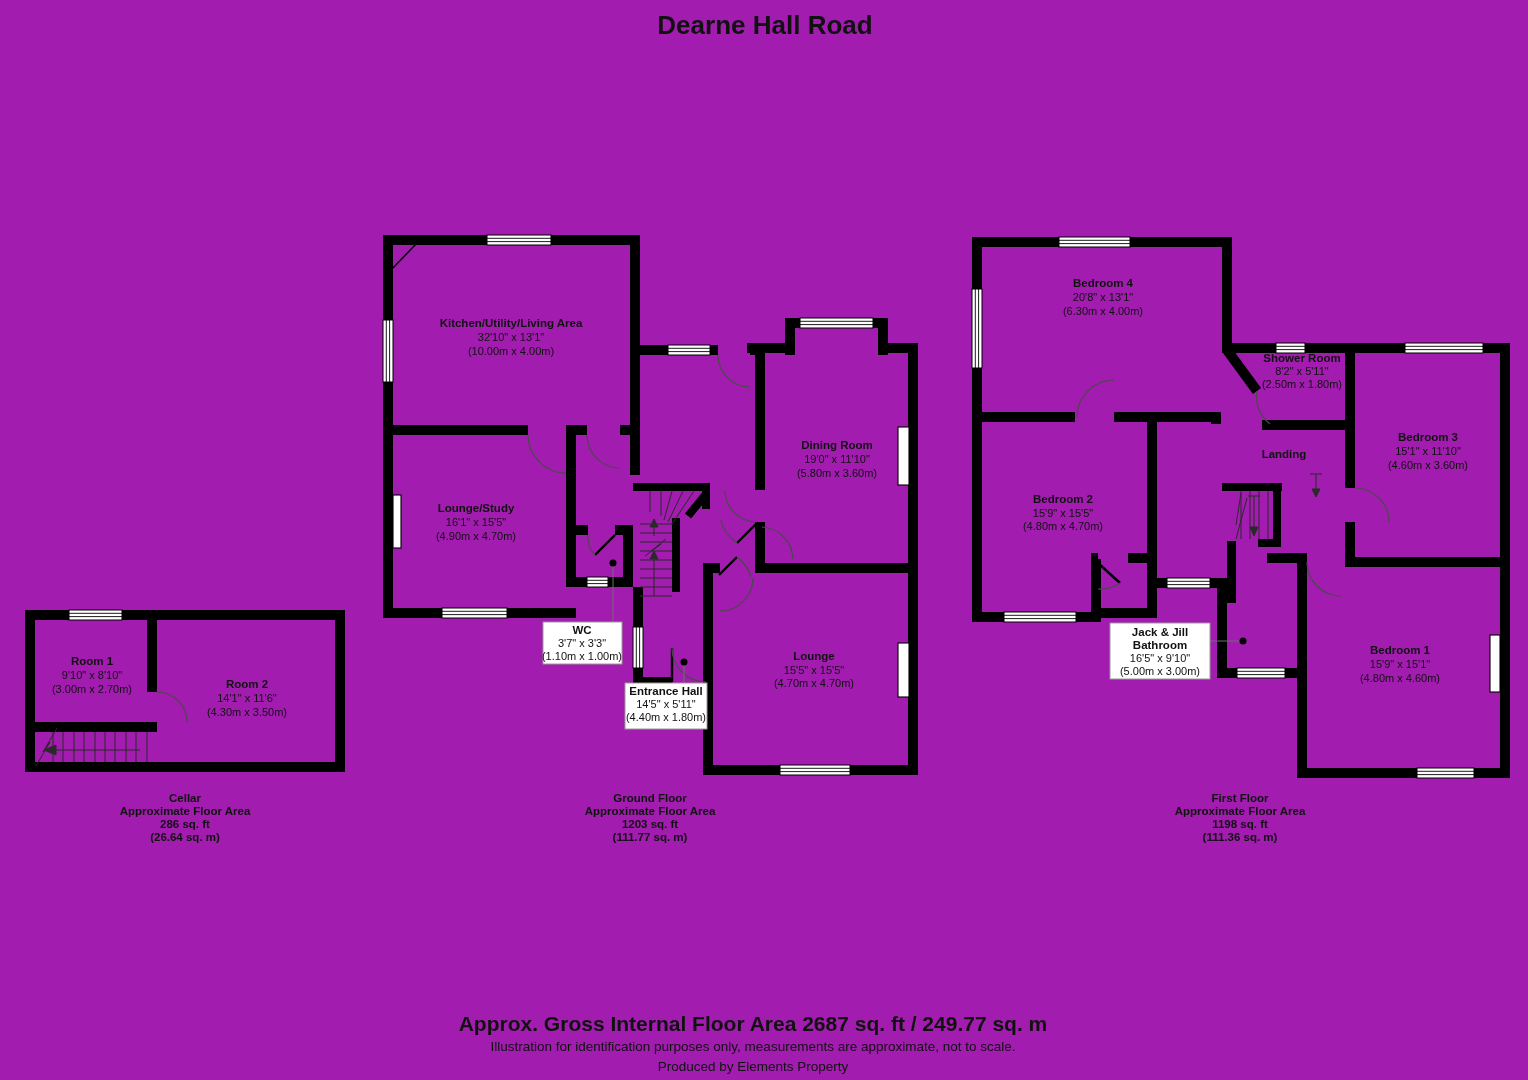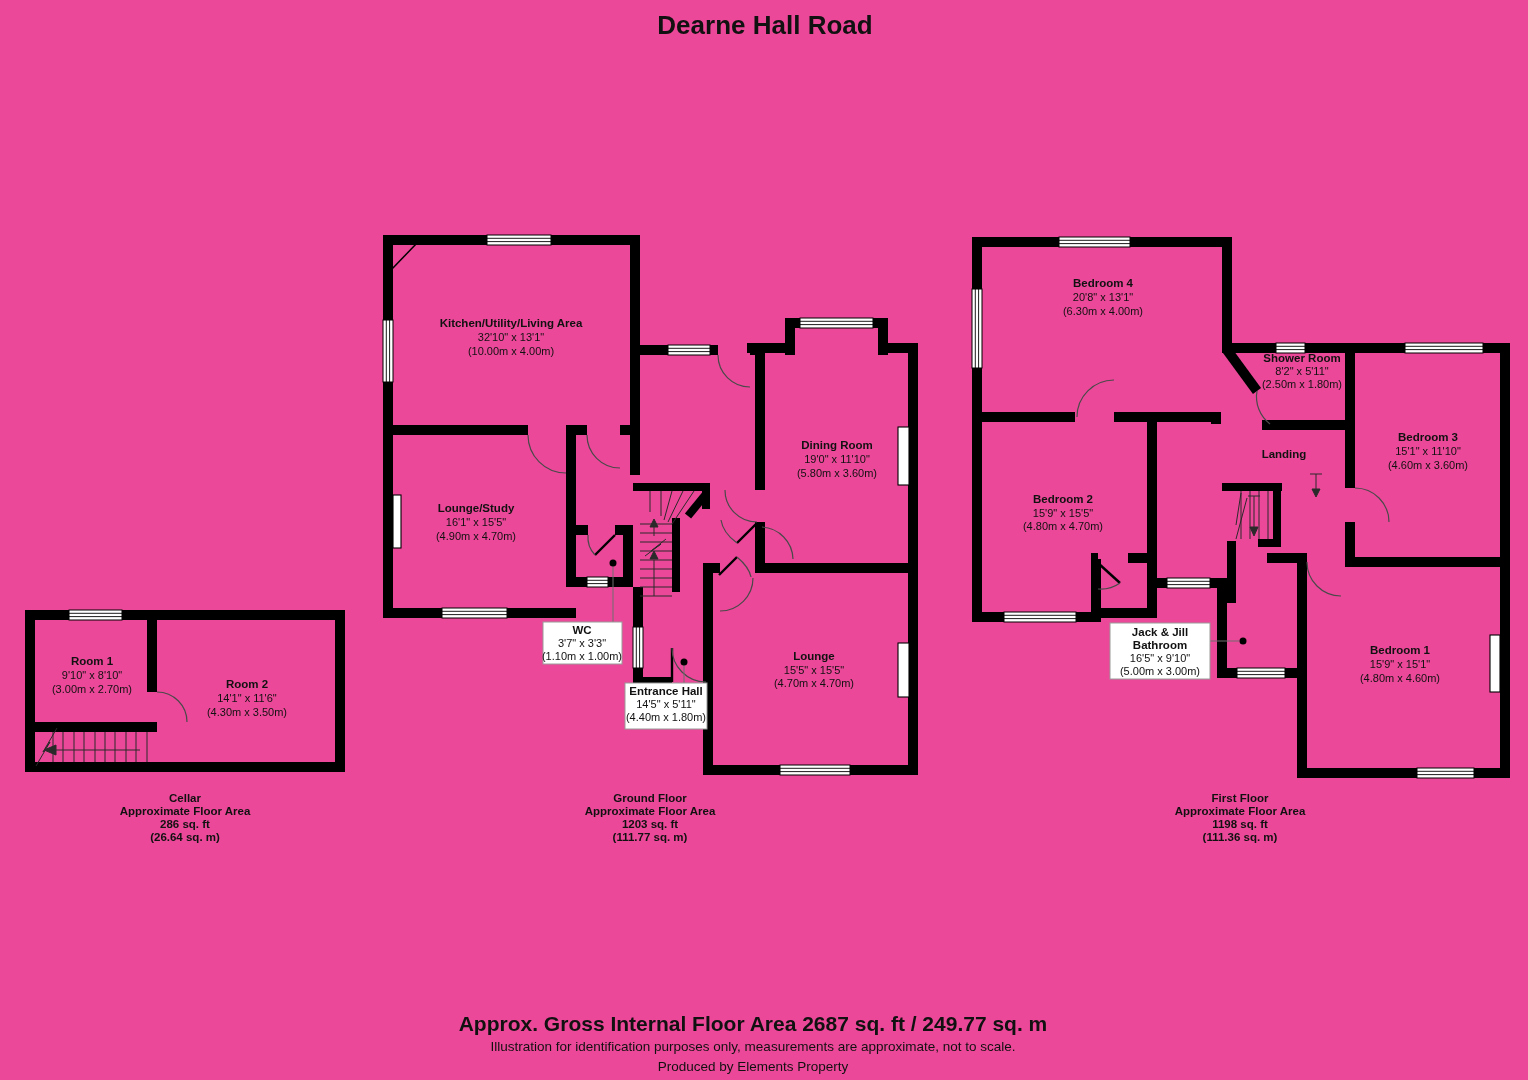--- a/index.html
+++ b/index.html
@@ -1,16 +1,16 @@
 <!DOCTYPE html>
 <html><head>
 <meta charset="utf-8">
 <style>
   html,body { margin:0; padding:0; background:#ffffff; }
-  #page { position:relative; width:1528px; height:1080px; background:#ec4899; overflow:hidden; }
+  #page { position:relative; width:1528px; height:1080px; background:#a21caf; overflow:hidden; }
   svg { position:absolute; left:0; top:0; }
   svg text { font-family:"Liberation Sans", sans-serif; fill:#111; }
   .wall   { fill:#000; }
   .wline  { stroke:#000; fill:none; }
   .win    { fill:#fff; stroke:#000; stroke-width:1; }
   .winl   { stroke:#000; stroke-width:0.9; }
   .door   { fill:none; stroke:#4a4a4a; stroke-width:1.2; }
   .leaf   { stroke:#000; stroke-width:2.4; }
   .stair  { stroke:#2a2a2a; stroke-width:1; fill:none; }
   .fix    { fill:#fff; stroke:#000; stroke-width:1.1; }

